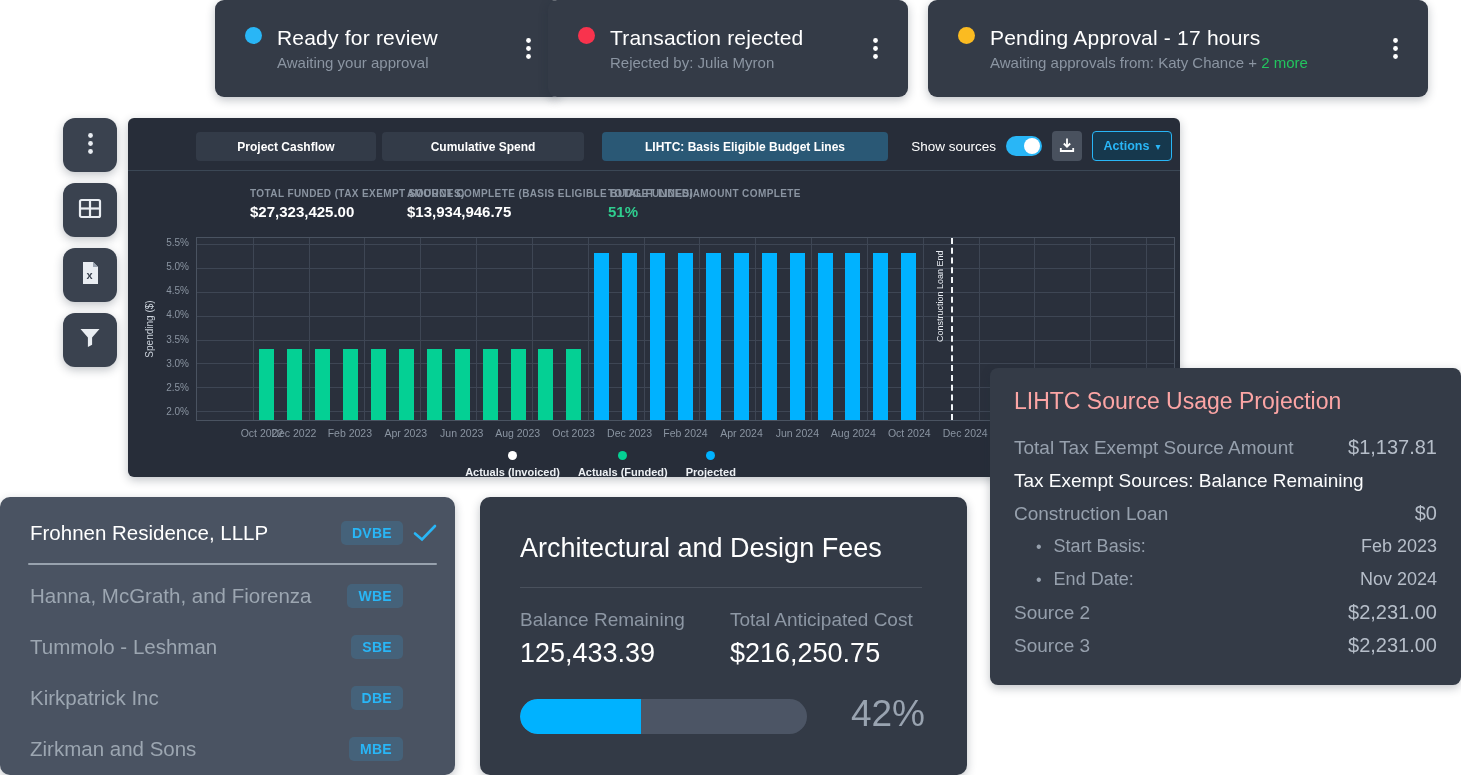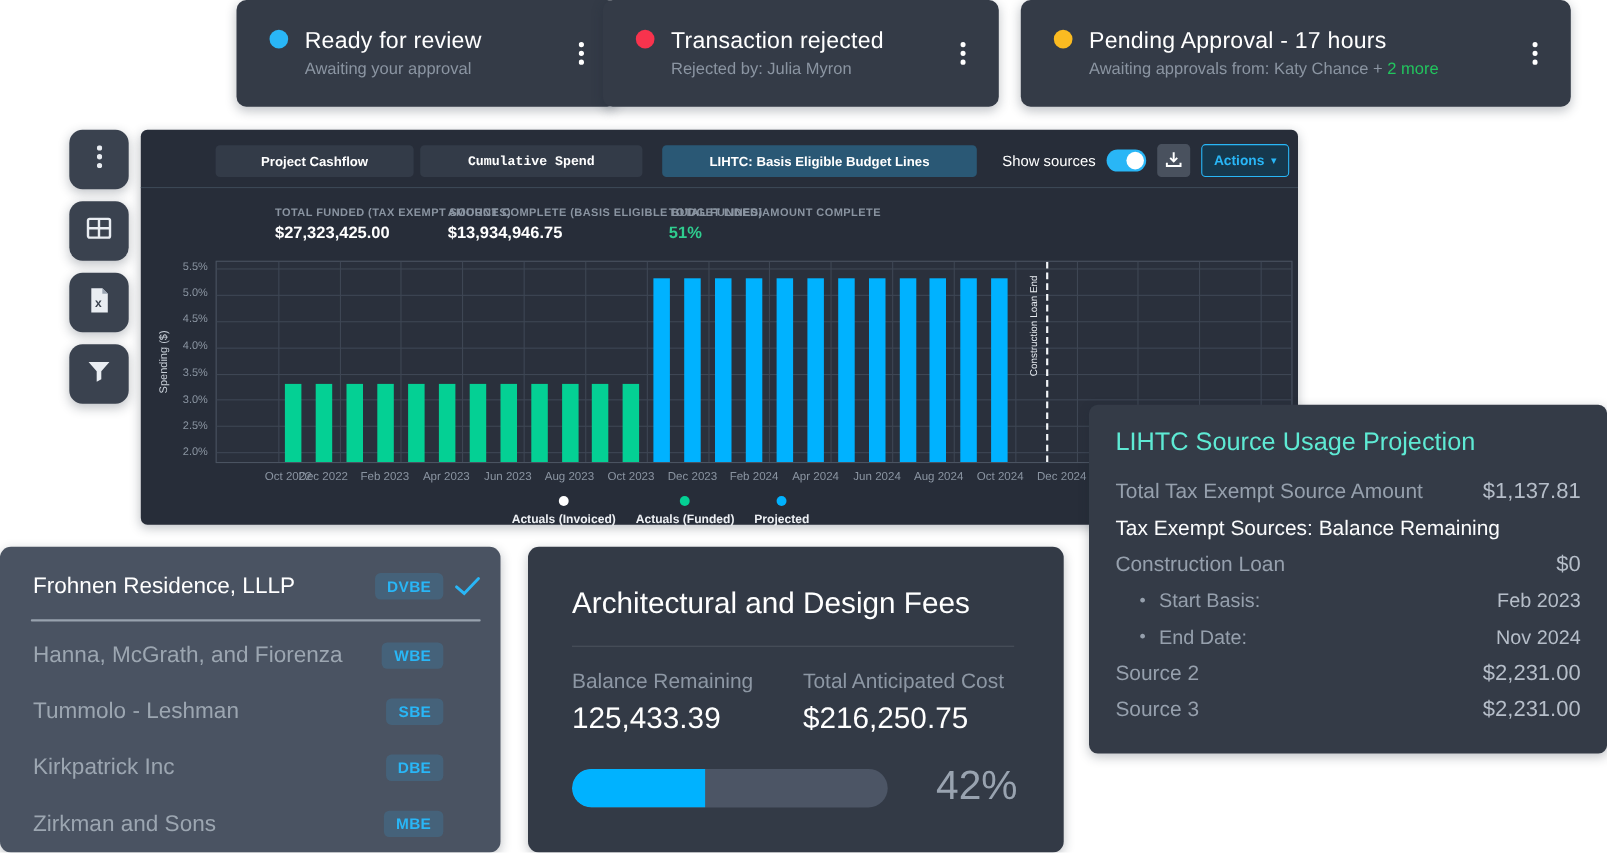--- a/index.html
+++ b/index.html
@@ -22,21 +22,21 @@
 
   
   .tool-btn{position:absolute;left:63px;width:54px;height:54px;border-radius:12px;background:#3A424F;
             display:flex;align-items:center;justify-content:center;color:#E9EDF2;cursor:pointer;}
 
   
   .chart-card{position:absolute;left:128px;top:118px;width:1052px;height:359px;background:#272D39;border-radius:6px;}
   .tab{position:absolute;top:14px;height:29px;border-radius:4px;background:#333B48;color:#fff;
        font-size:12px;font-weight:700;display:flex;align-items:center;justify-content:center;cursor:pointer;}
   .tab:nth-child(1){left:68px;width:180px;}
-  .tab:nth-child(2){left:254px;width:202px;font-family:Liberation Mono, monospace;}
+  .tab:nth-child(2){left:254px;width:202px;}
   .tab:nth-child(3){left:474px;width:286px;}
   .tab.active{background:#2A5875;}
   .controls{position:absolute;right:4px;top:12px;height:32px;display:flex;align-items:center;gap:10px;padding-right:4px;}
   .show-src{font-size:13.5px;color:#fff;}
   .toggle{width:36px;height:20px;border-radius:10px;background:#5A6270;position:relative;cursor:pointer;}
   .toggle.on{background:#29B6F6;}
   .toggle .knob{position:absolute;top:2px;left:2px;width:16px;height:16px;border-radius:50%;background:#fff;transition:left .1s;}
   .toggle.on .knob{left:18px;}
   .dl-btn{width:30px;height:30px;border:none;border-radius:4px;background:#49515E;color:#fff;
           display:flex;align-items:center;justify-content:center;cursor:pointer;padding:0;}
@@ -89,21 +89,21 @@
   .b-mlabel{font-size:19px;color:#8D97A4;}
   .b-mvalue{font-size:27px;color:#fff;margin-top:7px;}
   .b-progress{position:absolute;left:40px;top:202px;width:287px;height:35px;border-radius:18px;
               background:#4C5565;overflow:hidden;}
   .b-fill{height:100%;background:#00B2FF;border-radius:18px 0 0 18px;}
   .b-pct{position:absolute;right:42px;top:196px;font-size:37px;color:#99A3B0;}
 
   
   .panel{position:absolute;left:990px;top:368px;width:471px;height:317px;background:#343B47;
          border-radius:8px;padding:20px 24px;box-sizing:border-box;}
-  .p-title{font-size:23px;color:#5eead4;margin-bottom:16px;}
+  .p-title{font-size:23px;color:#fca5a5;margin-bottom:16px;}
   .p-row{display:flex;align-items:center;min-height:33px;}
   .p-lab{flex:1;font-size:19px;color:#96A0AD;}
   .p-row.heading .p-lab{color:#FBFCFD;}
   .p-val{font-size:20px;color:#B6BEC9;}
   .p-row.sub{padding-left:22px;}
   .p-row.sub .p-lab{font-size:18px;}
   .p-row.sub .p-val{font-size:18px;}
   .p-bullet{color:#96A0AD;margin-right:12px;font-size:16px;}
 </style>
 </head>

